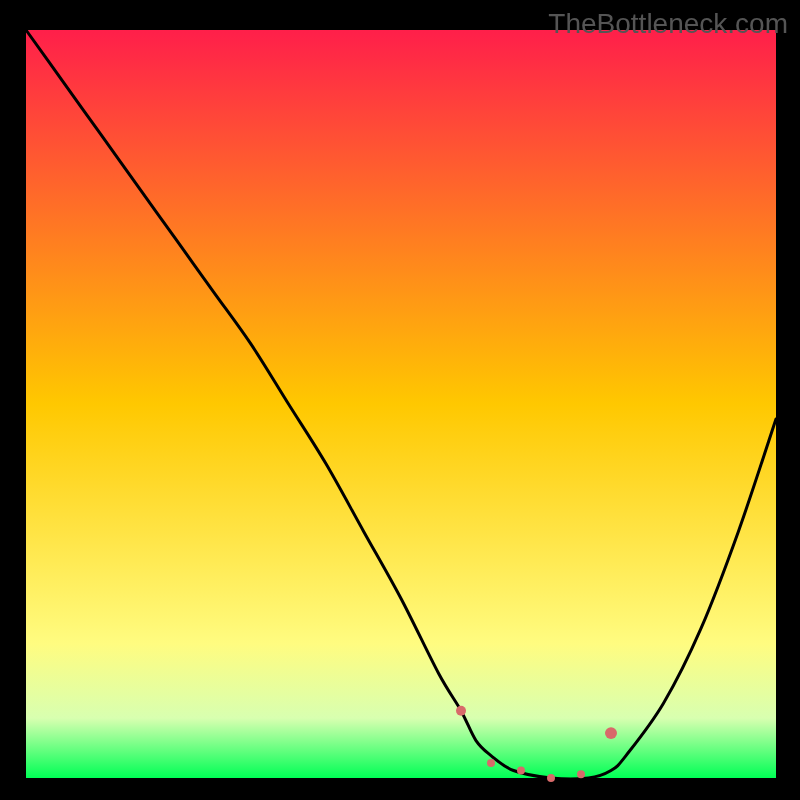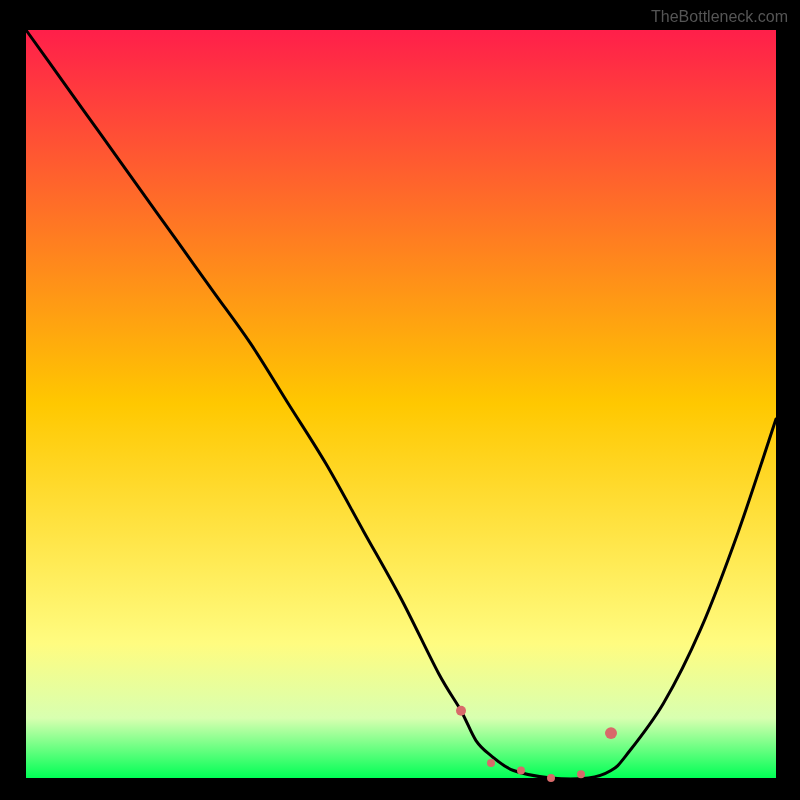--- a/index.html
+++ b/index.html
@@ -2,21 +2,21 @@
 <html><head>
 <meta charset="utf-8">
 <style>
   * { margin: 0; padding: 0; box-sizing: border-box; }
   body { background: #000; width: 800px; height: 800px; position: relative; font-family: Arial, sans-serif; }
   .watermark {
     position: absolute;
     top: 8px;
     right: 12px;
     color: #555;
-    font-size: 16px;
+    font-size: 28px;
     font-weight: 500;
     z-index: 10;
   }
   .plot-area {
     position: absolute;
     left: 26px;
     top: 30px;
     width: 750px;
     height: 748px;
     overflow: visible;

